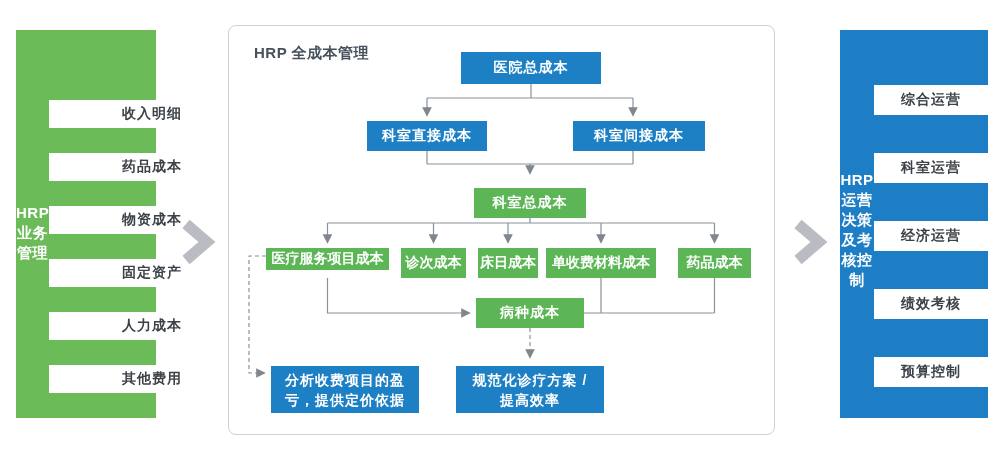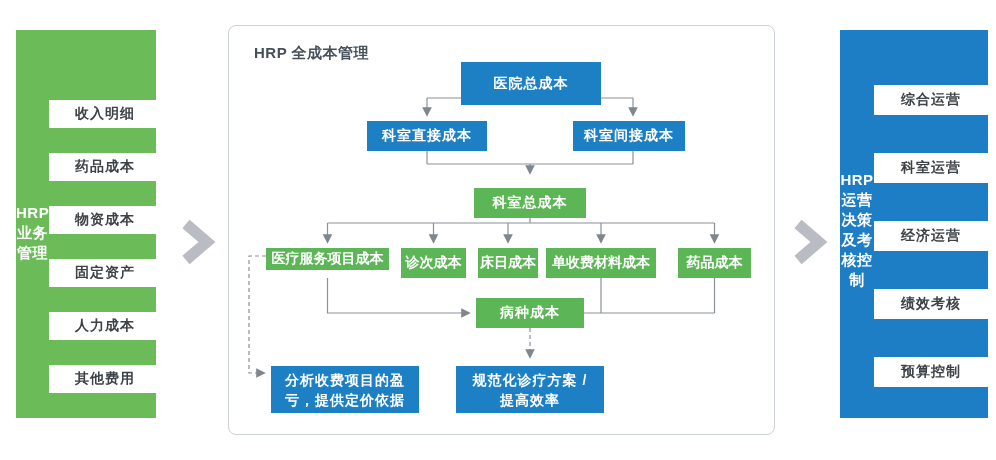--- a/index.html
+++ b/index.html
@@ -52,21 +52,21 @@
   .pill {
     background: #ffffff;
     color: #3c4247;
     font-size: 14px;
     font-weight: 600;
     display: flex;
     align-items: center;
     justify-content: center;
     letter-spacing: 1px;
   }
-  .side-panel.left .pill { width: 112px; height: 28px; }
+  .side-panel.left .pill { width: 112px; height: 28px; padding-left: 47px; }
   .side-panel.right .pill { width: 114px; height: 30px; }
 
   
   .chevron {
     position: absolute;
     top: 219px;
     width: 38px;
     height: 46px;
   }
   .chevron.first { left: 179px; }
@@ -170,23 +170,23 @@
         <path d="M372,252 V287"></path>
         <path d="M485.5,252 V287"></path>
         <path d="M355,287 H485.5"></path>
 
         <path d="M301,302 V331" stroke-dasharray="4 3" marker-end="url(#arr)"></path>
 
         <path d="M37,230 H20 V347 H35" stroke-dasharray="4 3" marker-end="url(#arr)"></path>
       </g>
     </svg>
 
-    <div class="node blue" style="left:232px; top:36px;  width:140px; height:43px;text-align:center;">医院总成本</div>
+    <div class="node blue" style="left:232px; top:26px;  width:140px; height:32px;text-align:center;">医院总成本</div>
     <div class="node blue" style="left:138px; top:95px;  width:120px; height:30px;">科室直接成本</div>
-    <div class="node blue" style="left:344px; top:95px;  width:112px; height:30px;">科室间接成本</div>
+    <div class="node blue" style="left:344px; top:95px;  width:132px; height:30px;">科室间接成本</div>
     <div class="node green" style="left:245px; top:162px; width:112px; height:30px;">科室总成本</div>
     <div class="node green" style="left:37px;  top:222px; width:123px; height:22px; letter-spacing:0;">医疗服务项目成本</div>
     <div class="node green" style="left:172px; top:222px; width:65px;  height:30px; letter-spacing:0;">诊次成本</div>
     <div class="node green" style="left:249px; top:222px; width:60px;  height:30px; letter-spacing:0;">床日成本</div>
     <div class="node green" style="left:317px; top:222px; width:110px; height:30px; letter-spacing:0;">单收费材料成本</div>
     <div class="node green" style="left:449px; top:222px; width:73px;  height:30px; letter-spacing:0;">药品成本</div>
     <div class="node green" style="left:247px; top:272px; width:108px; height:30px;">病种成本</div>
 
     <div class="node blue two-line" style="left:42px; top:340px; width:148px; height:47px;">
       <span>分析收费项目的盈</span>

